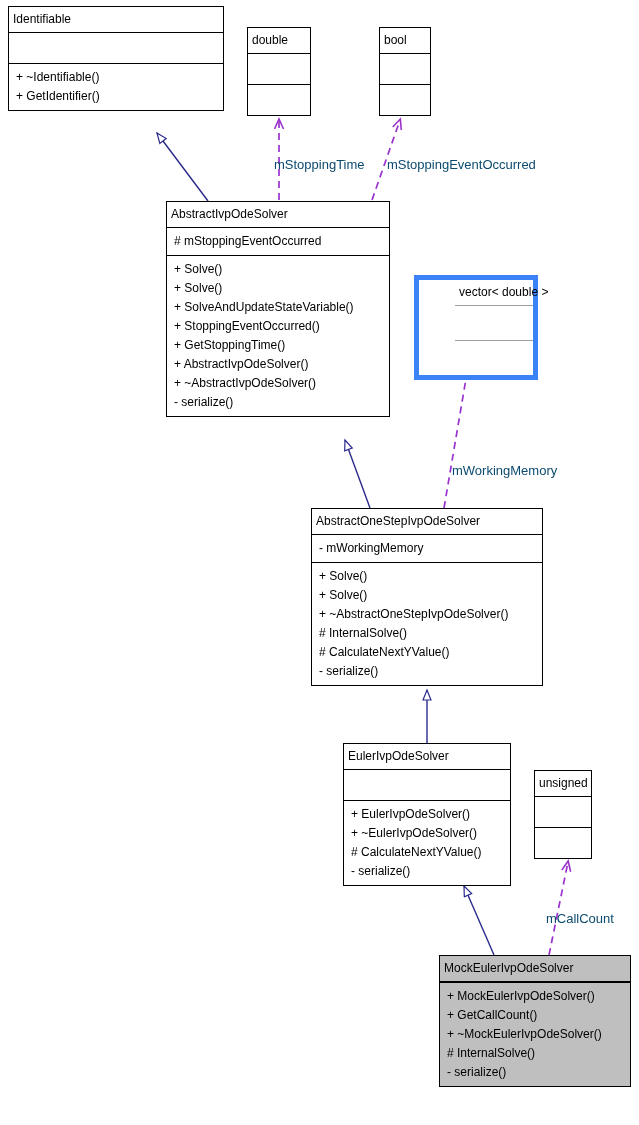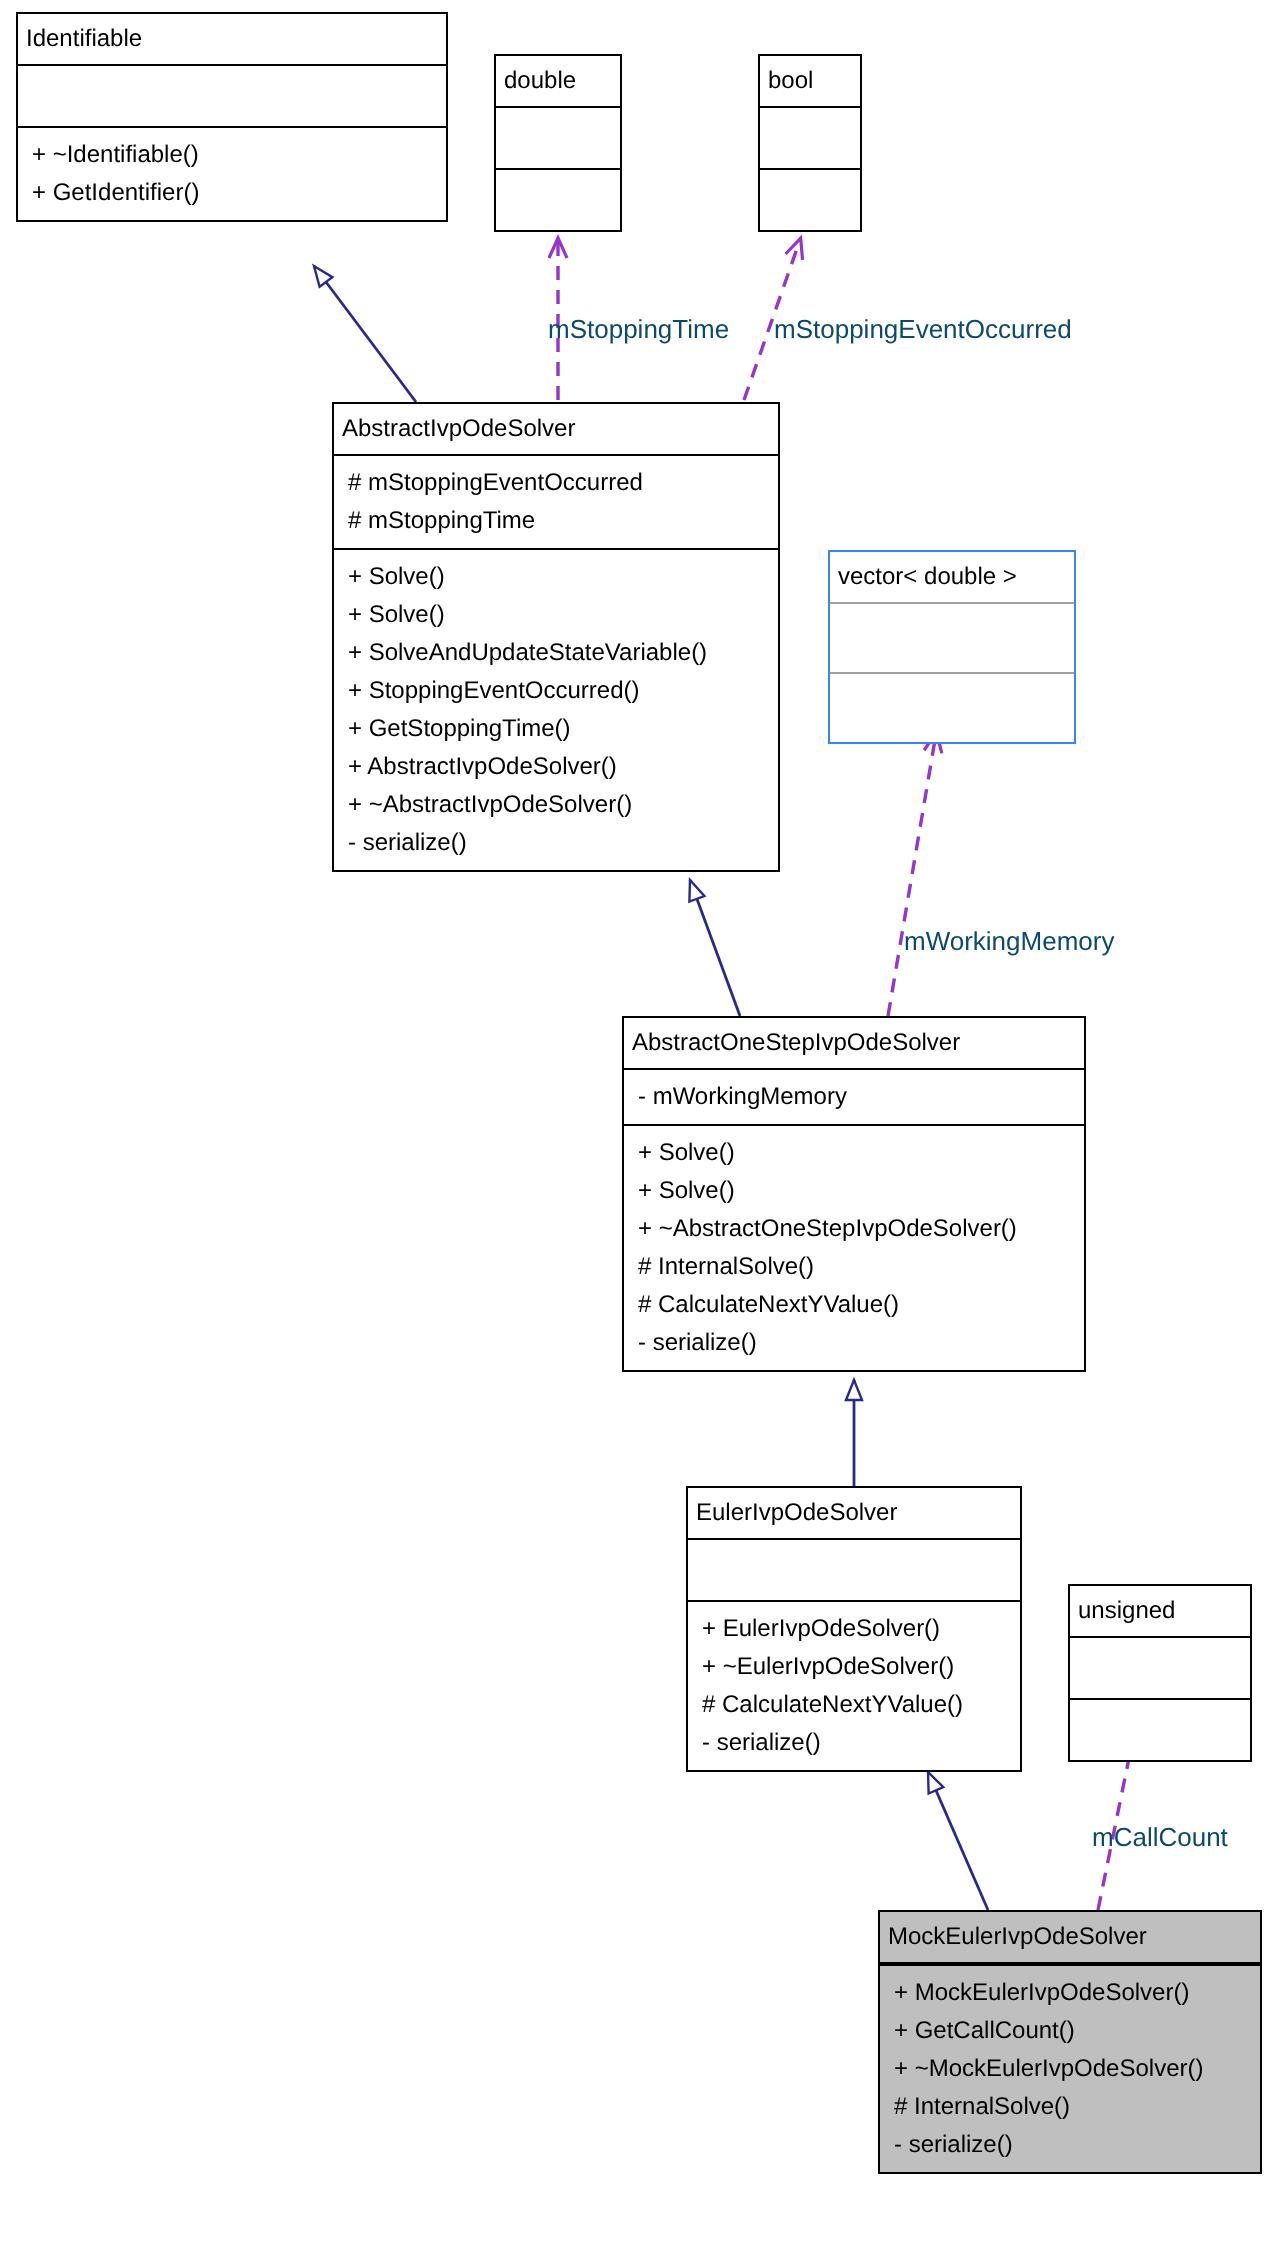--- a/index.html
+++ b/index.html
@@ -30,21 +30,22 @@
     box-sizing: border-box;
     border: 1px solid #000000;
     background: #ffffff;
     font-size: 12px;
     color: #000000;
   }
   .uml-class.gray-fill {
     background: #bfbfbf;
   }
   .uml-class.light-border {
-    border: 1px solid #3b82f6;
+    border: 5px solid #3b82f6;
+    padding-left: 36px;
   }
   .cls-title {
     padding: 5px 4px 6px 4px;
     font-size: 12px;
     line-height: 14px;
     white-space: nowrap;
   }
   .cls-sep {
     height: 1px;
     background: #000000;
@@ -153,21 +154,20 @@
   </div>
 
   <div class="edge-label" style="left:274px; top:158px;">mStoppingTime</div>
   <div class="edge-label" style="left:387px; top:158px;">mStoppingEventOccurred</div>
 
   <div class="uml-class" style="left:166px; top:201px; width:224px;">
     <div class="cls-title">AbstractIvpOdeSolver</div>
     <div class="cls-sep"></div>
     <div class="cls-section">
       <div class="cls-row"># mStoppingEventOccurred</div>
-      <div class="cls-row"># mStoppingTime</div>
     </div>
     <div class="cls-sep"></div>
     <div class="cls-section">
       <div class="cls-row">+ Solve()</div>
       <div class="cls-row">+ Solve()</div>
       <div class="cls-row">+ SolveAndUpdateStateVariable()</div>
       <div class="cls-row">+ StoppingEventOccurred()</div>
       <div class="cls-row">+ GetStoppingTime()</div>
       <div class="cls-row">+ AbstractIvpOdeSolver()</div>
       <div class="cls-row">+ ~AbstractIvpOdeSolver()</div>
@@ -208,21 +208,21 @@
     <div class="cls-section empty-sec"></div>
     <div class="cls-sep"></div>
     <div class="cls-section">
       <div class="cls-row">+ EulerIvpOdeSolver()</div>
       <div class="cls-row">+ ~EulerIvpOdeSolver()</div>
       <div class="cls-row"># CalculateNextYValue()</div>
       <div class="cls-row">- serialize()</div>
     </div>
   </div>
 
-  <div class="uml-class" style="left:534px; top:770px; width:92px;margin-top:22px;">
+  <div class="uml-class" style="left:534px; top:770px; width:58px;">
     <div class="cls-title">unsigned</div>
     <div class="cls-sep"></div>
     <div class="cls-section empty-sec"></div>
     <div class="cls-sep"></div>
     <div class="cls-section empty-sec"></div>
   </div>
 
   <div class="edge-label" style="left:546px; top:912px;">mCallCount</div>
 
   <div class="uml-class gray-fill" style="left:439px; top:955px; width:192px;">

